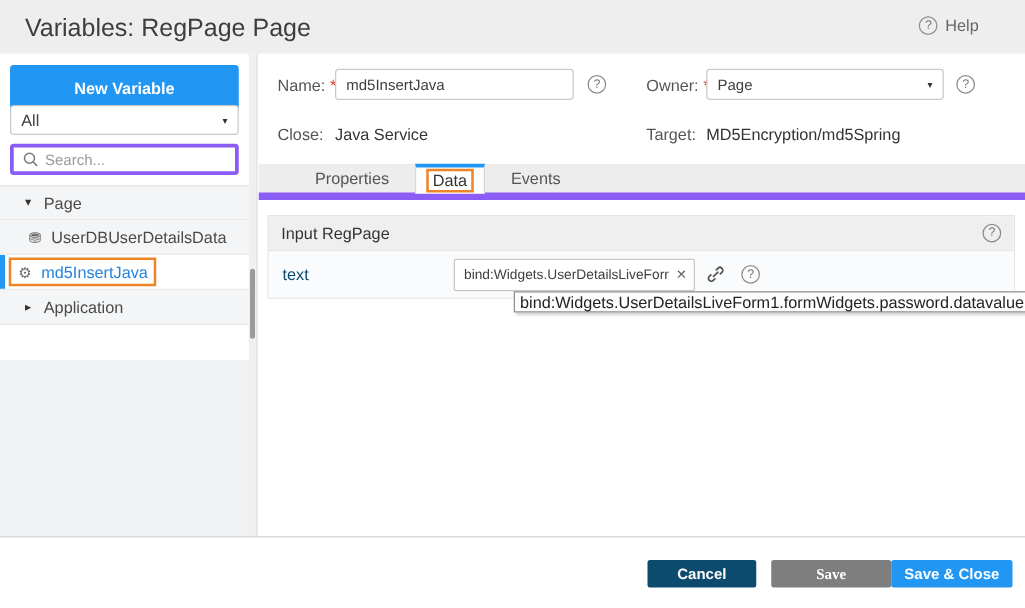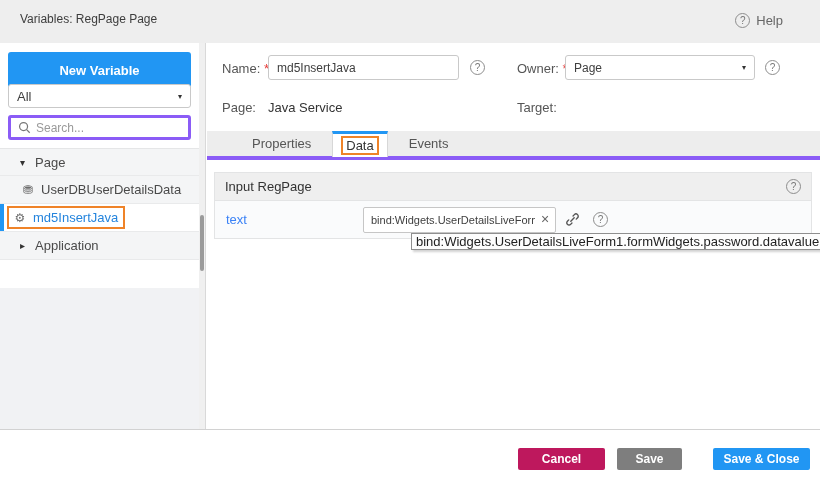--- a/index.html
+++ b/index.html
@@ -3,21 +3,21 @@
 <meta charset="utf-8">
 <style>
   * { margin:0; padding:0; box-sizing:border-box; }
   html,body { background:#fff; }
   body { font-family:"Liberation Sans", sans-serif; }
   #app { position:relative; width:820px; height:486px; background:#fff; overflow:hidden;
          font-size:13px; color:#444; }
 
   
   .hdr { position:absolute; left:0; top:0; width:820px; height:43px; background:#eeeeee; }
-  .hdr-title { position:absolute; left:20px; top:12px; font-size:12px; color:#3d3d3d; }
+  .hdr-title { position:absolute; left:20px; top:12px; font-size:20px; color:#3d3d3d; }
   .hdr-help { position:absolute; right:37px; top:13px; display:flex; align-items:center; gap:6px;
               color:#666; font-size:13px; cursor:pointer; }
 
   .qcircle { display:inline-flex; width:15px; height:15px; border:1px solid #8d8d8d; border-radius:50%;
              align-items:center; justify-content:center; font-size:10px; color:#777; background:transparent; }
 
   
   .sidebar { position:absolute; left:0; top:43px; width:206px; height:386px; background:#fff;
              border-right:1px solid #d9d9d9; }
   .btn-new { position:absolute; left:8px; top:9px; width:183px; height:36px; background:#2196f3;
@@ -59,55 +59,55 @@
   .req { color:#e53935; }
   .tinput { position:absolute; height:25px; border:1px solid #c9c9c9; border-radius:3px; background:#fff;
             font-size:12px; color:#3e3e3e; padding:0 8px; font-family:"Liberation Sans",sans-serif; outline:none; }
   .dd-owner { position:absolute; height:25px; border:1px solid #c9c9c9; border-radius:3px; background:#fff;
               display:flex; align-items:center; padding:0 8px; font-size:12px; color:#3e3e3e; cursor:pointer; }
   .dd-owner .arrow { margin-left:auto; font-size:8px; color:#333; }
   .fvalue { position:absolute; font-size:13px; color:#333; }
 
   
   .tabbar { position:absolute; left:0; top:88px; width:613px; height:29px; background:#ededed;
-            border-bottom:4px solid #8b5cf6; display:flex; align-items:stretch; padding-left:24px; }
+            border-bottom:6px solid #8b5cf6; display:flex; align-items:stretch; padding-left:24px; }
   .tab { display:flex; align-items:center; padding:0 21px; font-size:13px; color:#555; cursor:pointer; }
   .tab.active { background:#fff; border-left:1px solid #d7d7d7; border-right:1px solid #d7d7d7;
                 border-top:3px solid #2196f3; margin-bottom:-1px; color:#333; padding:0 8px; }
   .tab.active .tab-hl { border:2px solid #ef8328; padding:0 3px; }
 
   
   .panel { position:absolute; left:7px; top:129px; width:598px; border:1px solid #e3e4e5; }
   .panel-hdr { height:28px; background:#efefef; display:flex; align-items:center; padding:0 10px;
                color:#333; font-size:13px; border-bottom:1px solid #e3e4e5; }
   .panel-hdr .qcircle { margin-left:auto; }
   .panel-body { height:37px; background:#fafbfc; display:flex; align-items:center; }
-  .prow-label { width:148px; padding-left:11px; font-size:13px; color:#3b82f6; }
+  .prow-label { width:148px; padding-left:11px; font-size:13px; color:#0c4a6e; }
   .bind-wrap { position:relative; width:193px; height:26px; }
   .bind-input { width:100%; height:100%; border:1px solid #c6c6c6; border-radius:2px; background:#fff;
                 font-size:11px; color:#3e3e3e; padding:0 20px 0 7px; outline:none;
                 font-family:"Liberation Sans",sans-serif; }
   .clear-x { position:absolute; right:3px; top:4px; width:16px; height:16px; display:flex; align-items:center;
              justify-content:center; color:#666; font-size:14px; cursor:pointer; }
   .link-ico { margin-left:9px; cursor:pointer; display:flex; align-items:center; }
   .prow-help { margin-left:13px; }
 
   
   .tooltip { position:absolute; left:204px; top:190px; height:17px; background:#fdfdfd;
              border:1px solid #8f8f8f; box-shadow:2px 2px 2px rgba(0,0,0,0.18);
              font-size:13px; color:#222; display:flex; align-items:center; padding:0 4px; white-space:nowrap; z-index:5; }
 
   
   .footer { position:absolute; left:0; top:429px; width:820px; height:57px; background:#fff;
             border-top:1px solid #d2d2d2; }
   .fbtn { position:absolute; top:18px; height:22px; border:none; border-radius:2px; color:#fff;
           font-weight:bold; font-size:12px; font-family:"Liberation Sans",sans-serif;
           display:flex; align-items:center; justify-content:center; cursor:pointer; }
-  .fbtn.cancel { left:518px; width:87px; background:#be185d; }
-  .fbtn.save { left:617px; width:65px; background:#7e7e7e; }
+  .fbtn.cancel { left:518px; width:87px; background:#0c4a6e; }
+  .fbtn.save { left:617px; width:96px; background:#7e7e7e;font-family:Liberation Serif, serif; }
   .fbtn.saveclose { left:713px; width:97px; background:#2196f3; }
 </style>
 </head>
 <body>
 
 <div id="app">
 
   <div class="hdr">
     <div class="hdr-title">Variables: RegPage Page</div>
     <div class="hdr-help">
@@ -171,24 +171,25 @@
     <div class="flabel" style="left:310px; top:18px;">
       <span>Owner:</span>
       <span class="req">*</span>
     </div>
     <div class="dd-owner" style="left:358px; top:12px; width:190px;">
       <span>Page</span>
       <span class="arrow">▾</span>
     </div>
     <span class="qcircle" style="position:absolute; left:558px; top:17px;">?</span>
 
-    <div class="flabel" style="left:15px; top:57px;">Page:</div>
+    <div class="flabel" style="left:15px; top:57px;">Close:</div>
     <div class="fvalue" style="left:61px; top:57px;">Java Service</div>
 
     <div class="flabel" style="left:310px; top:57px;">Target:</div>
+    <div class="fvalue" style="left:358px; top:57px;">MD5Encryption/md5Spring</div>
 
     <div class="tabbar">
       <div class="tab">
         <span>Properties</span>
       </div>
       <div class="tab active">
         <span class="tab-hl">Data</span>
       </div>
       <div class="tab">
         <span>Events</span>

